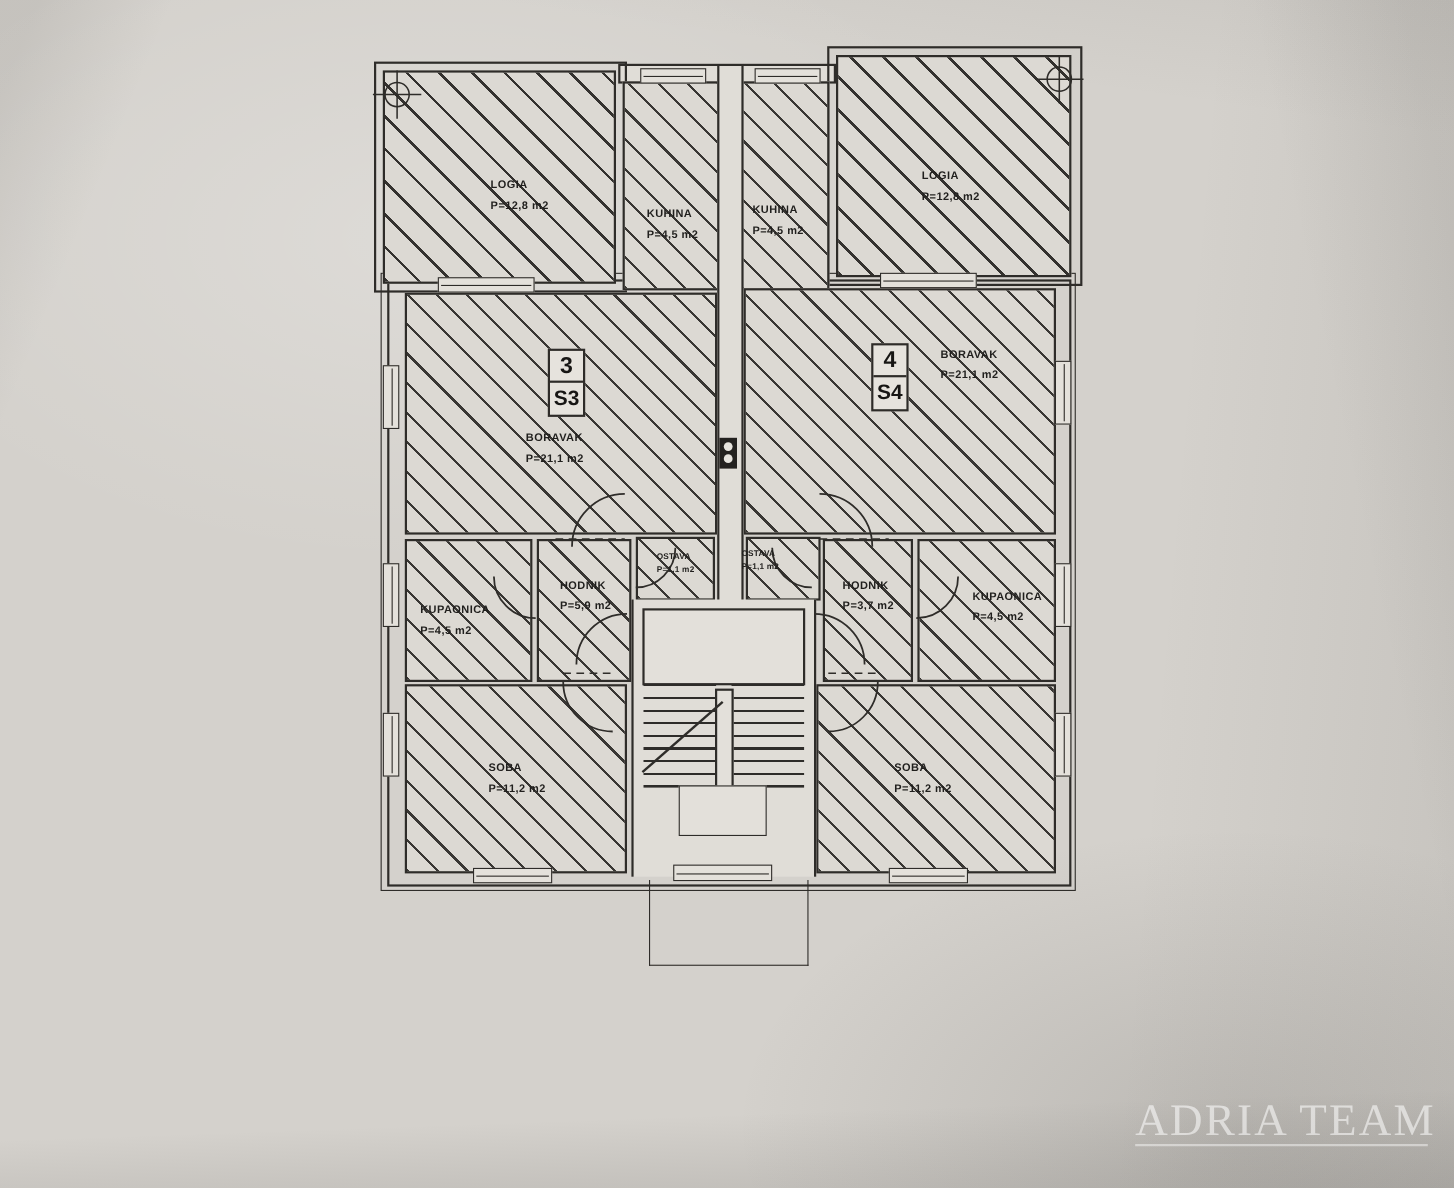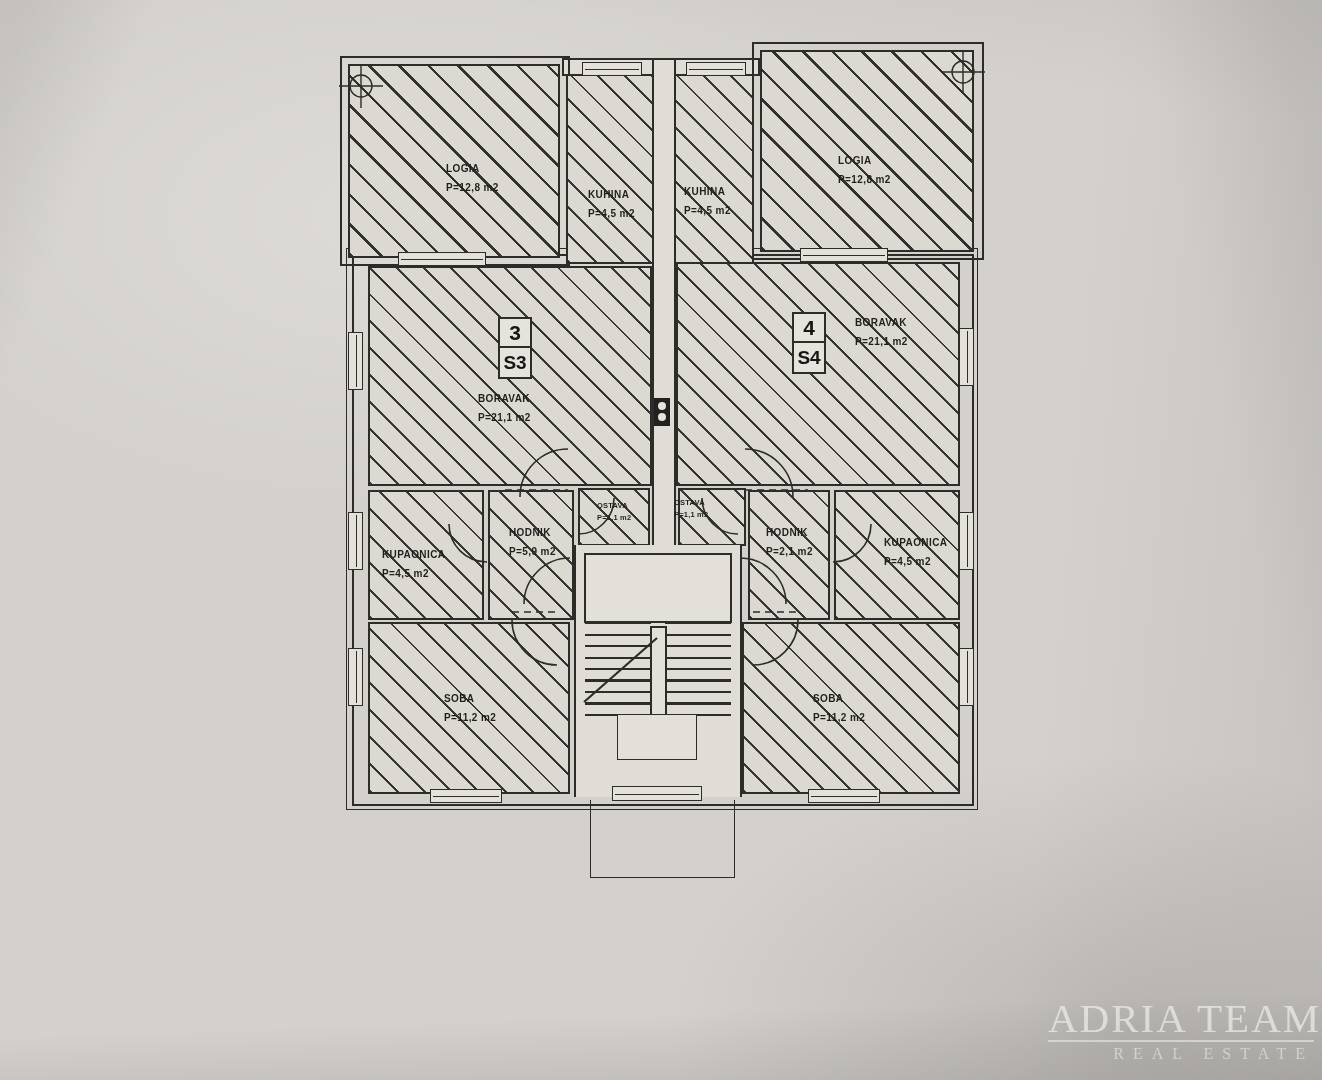--- a/index.html
+++ b/index.html
@@ -53,22 +53,22 @@
   }
   .rlabel.small{font-size:7.5px;line-height:1.6;letter-spacing:0.2px;}
   .badge{
     position:absolute;width:30px;border:2px solid var(--ink);background:#e6e3dd;
     text-align:center;color:#171614;font-weight:bold;
   }
   .badge .num{display:block;font-size:21px;line-height:27px;border-bottom:2px solid var(--ink);}
   .badge .code{display:block;font-size:19px;line-height:29px;}
   
   .watermark{
-    position:absolute;left:1032px;top:998px;width:266px;text-align:right;
-    font-family:"Liberation Serif", serif;color:var(--wm);user-select:none;margin-left:16px;
+    position:absolute;left:1032px;top:998px;width:266px;text-align:left;
+    font-family:"Liberation Serif", serif;color:var(--wm);user-select:none;
   }
   .watermark .l1{
     font-size:41px;line-height:40px;letter-spacing:2px;white-space:nowrap;
     border-bottom:2px solid rgba(255,255,255,0.45);padding-bottom:2px;
   }
   .watermark .l2{
     font-size:16px;line-height:22px;letter-spacing:9px;white-space:nowrap;margin-top:1px;
     color:rgba(255,255,255,0.45);
   }
   svg.overlay{position:absolute;left:0;top:0;z-index:40;pointer-events:none;}
@@ -201,21 +201,21 @@
 <div class="rlabel z60" style="left:382px;top:546px;">
   <div>KUPAONICA</div>
   <div>P=4,5 m2</div>
 </div>
 <div class="rlabel z60" style="left:509px;top:524px;">
   <div>HODNIK</div>
   <div>P=5,9 m2</div>
 </div>
 <div class="rlabel z60" style="left:766px;top:524px;">
   <div>HODNIK</div>
-  <div>P=2,1 m2</div>
+  <div>P=3,7 m2</div>
 </div>
 <div class="rlabel z60" style="left:884px;top:534px;">
   <div>KUPAONICA</div>
   <div>P=4,5 m2</div>
 </div>
 <div class="rlabel z60" style="left:444px;top:690px;">
   <div>SOBA</div>
   <div>P=11,2 m2</div>
 </div>
 <div class="rlabel z60" style="left:813px;top:690px;">
@@ -227,14 +227,13 @@
   <span class="num">3</span>
   <span class="code">S3</span>
 </div>
 <div class="badge z60" style="left:792px;top:312px;">
   <span class="num">4</span>
   <span class="code">S4</span>
 </div>
 
 <div class="watermark z60">
   <div class="l1">ADRIA TEAM</div>
-  <div class="l2">REAL ESTATE</div>
 </div>
 
 </body></html>

